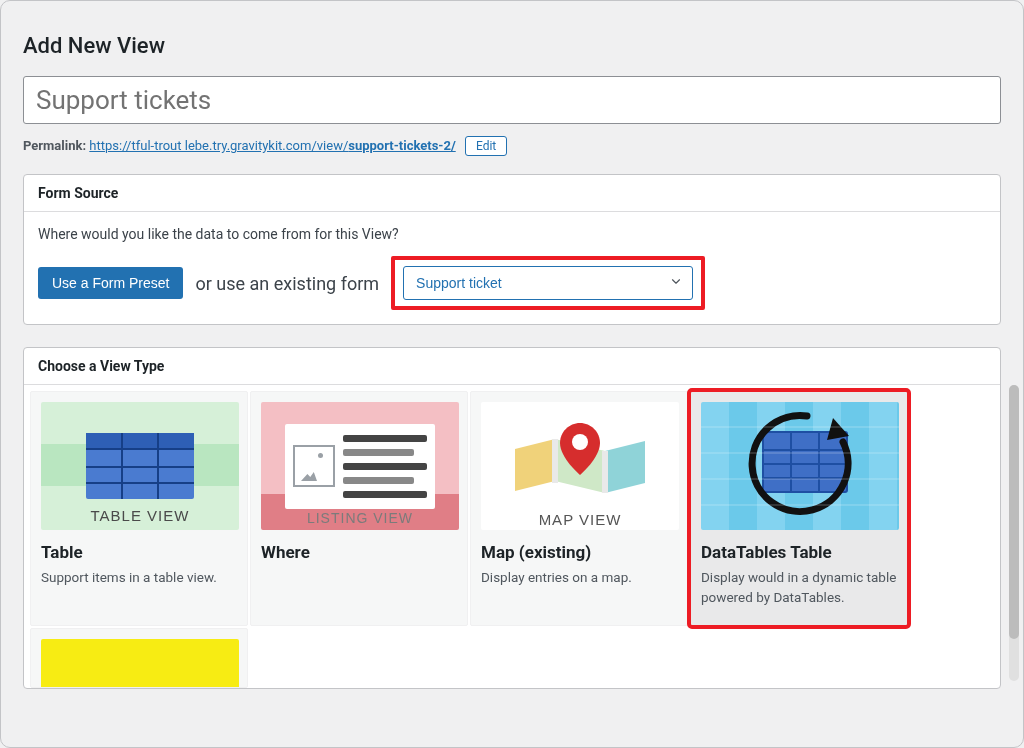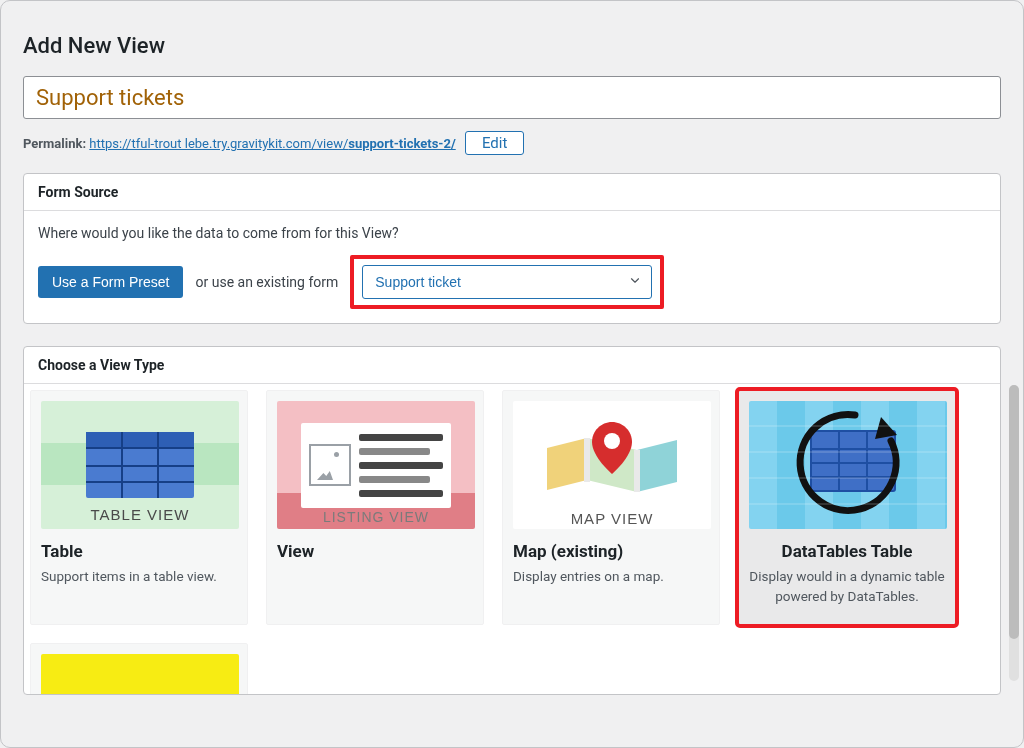--- a/index.html
+++ b/index.html
@@ -10,70 +10,70 @@
     width:1024px; height:748px; overflow:hidden;
     color:#1d2327;
     border:1px solid #c3c4c7;
     border-radius:10px;
     position:relative;
   }
   .wrap { padding:18px 22px 0 22px; }
   h1.page-title { font-size:22px; font-weight:500; margin:14px 0 18px 0; color:#1d2327; }
 
   .title-field {
-    width:100%; font-size:22px; padding:8px 12px;
+    width:100%; font-size:26px; padding:8px 12px;
     border:1px solid #8c8f94; border-radius:3px; background:#fff;
-    font-family:inherit; color:#a16207;
+    font-family:inherit; color:#737373;
   }
 
   .permalink-row { margin:12px 0 18px 0; font-size:13px; color:#50575e; }
   .permalink-row a { color:#2271b1; text-decoration:underline; }
   .permalink-row a .slug { font-weight:700; }
   .permalink-edit {
     display:inline-block; border:1px solid #2271b1; color:#2271b1;
-    padding:2px 16px; border-radius:3px; font-size:15px; margin-left:6px;
+    padding:2px 10px; border-radius:3px; font-size:12px; margin-left:6px;
     background:#fff; cursor:pointer;
   }
 
   .panel { background:#fff; border:1px solid #c3c4c7; border-radius:4px; margin-bottom:22px; }
   .panel-header { padding:10px 14px; font-size:14px; font-weight:700; border-bottom:1px solid #dcdcde; }
   .panel-body { padding:14px; }
 
   .ds-question { font-size:14px; color:#3c434a; margin-bottom:14px; }
 
   .ds-row { display:flex; align-items:center; gap:12px; flex-wrap:wrap; }
   .btn-primary {
     background:#2271b1; color:#fff; border:none; border-radius:3px;
     padding:8px 14px; font-size:14px; cursor:pointer;
   }
-  .ds-or { font-size:14px; color:#3c434a; }
+  .ds-or { font-size:18px; color:#3c434a; }
 
   .highlight-red { border:4px solid #ed1c24; padding:6px 8px; border-radius:2px; display:inline-flex; }
   .form-select {
     width:290px; padding:8px 34px 8px 12px; font-size:14px;
     border:1px solid #2271b1; border-radius:3px; color:#2271b1;
     background:#fff; appearance:none; -webkit-appearance:none;
     background-repeat:no-repeat;
   }
   .select-wrap { position:relative; display:inline-block; }
   .select-wrap .chev { position:absolute; right:10px; top:50%; transform:translateY(-50%); pointer-events:none; }
   .select-wrap .chev svg path{ stroke:#50575e; }
 
   
   .vt-scroll { max-height:310px; overflow-y:auto; padding:6px 6px 0 6px; }
-  .vt-grid { display:flex; flex-wrap:wrap; gap:18px; }
+  .vt-grid { display:flex; flex-wrap:wrap; gap:2px; }
   .vt-card {
     width:218px; background:#f6f7f7; border:1px solid #f0f0f1;
     padding:10px 10px 18px 10px; border-radius:2px;
   }
   .vt-thumb { width:198px; height:128px; border-radius:2px; display:flex; align-items:center; justify-content:center; position:relative; overflow:hidden; }
   .vt-title { font-size:17px; font-weight:700; margin:12px 0 6px 0; color:#1d2327; }
   .vt-desc  { font-size:13.5px; color:#50575e; line-height:1.45; }
 
-  .vt-card.sel { outline:4px solid #ed1c24; outline-offset:-1px; background:#e9e9ea;text-align:center; }
+  .vt-card.sel { outline:4px solid #ed1c24; outline-offset:-1px; background:#e9e9ea; }
 
   
   .thumb-table { background:linear-gradient(#d6f0d8 0 33%, #b9e6c0 33% 66%, #d6f0d8 66% 100%); }
   .thumb-table .caption, .thumb-list .caption, .thumb-map .caption { position:absolute; bottom:6px; width:100%; text-align:center; font-family:"Arial Black",sans-serif; font-size:15px; letter-spacing:1px; }
   .thumb-table .caption{ color:#4a4a4a; }
   .thumb-table svg{ width:120px; height:80px; }
 
   .thumb-list { background:linear-gradient(#f4bfc4 0 72%, #e07e86 72% 100%); }
   .thumb-list .sheet { background:#fff; width:150px; height:85px; border-radius:2px; display:flex; align-items:center; padding:8px; gap:8px; }
   .thumb-list .ph { width:42px; height:42px; border:2px solid #9aa0a6; display:flex; align-items:center; justify-content:center; position:relative; }
@@ -167,21 +167,21 @@
               <div class="lines">
                   <span></span>
                   <span></span>
                   <span></span>
                   <span></span>
                   <span></span>
                 </div>
             </div>
             <div class="caption">LISTING VIEW</div>
           </div>
-          <div class="vt-title">View</div>
+          <div class="vt-title">Where</div>
         </div>
 
         <div class="vt-card">
           <div class="vt-thumb thumb-map">
             <svg width="170" height="115" viewBox="0 0 170 115">
               <polygon points="20,82 60,72 60,30 20,40" fill="#f0d27a"></polygon>
               <polygon points="60,72 110,84 110,42 60,30" fill="#cfe8c7"></polygon>
               <polygon points="110,84 150,74 150,32 110,42" fill="#8fd3d8"></polygon>
               <g stroke="#e9e9e9" stroke-width="6">
                   <line x1="60" y1="30" x2="60" y2="74"></line>

